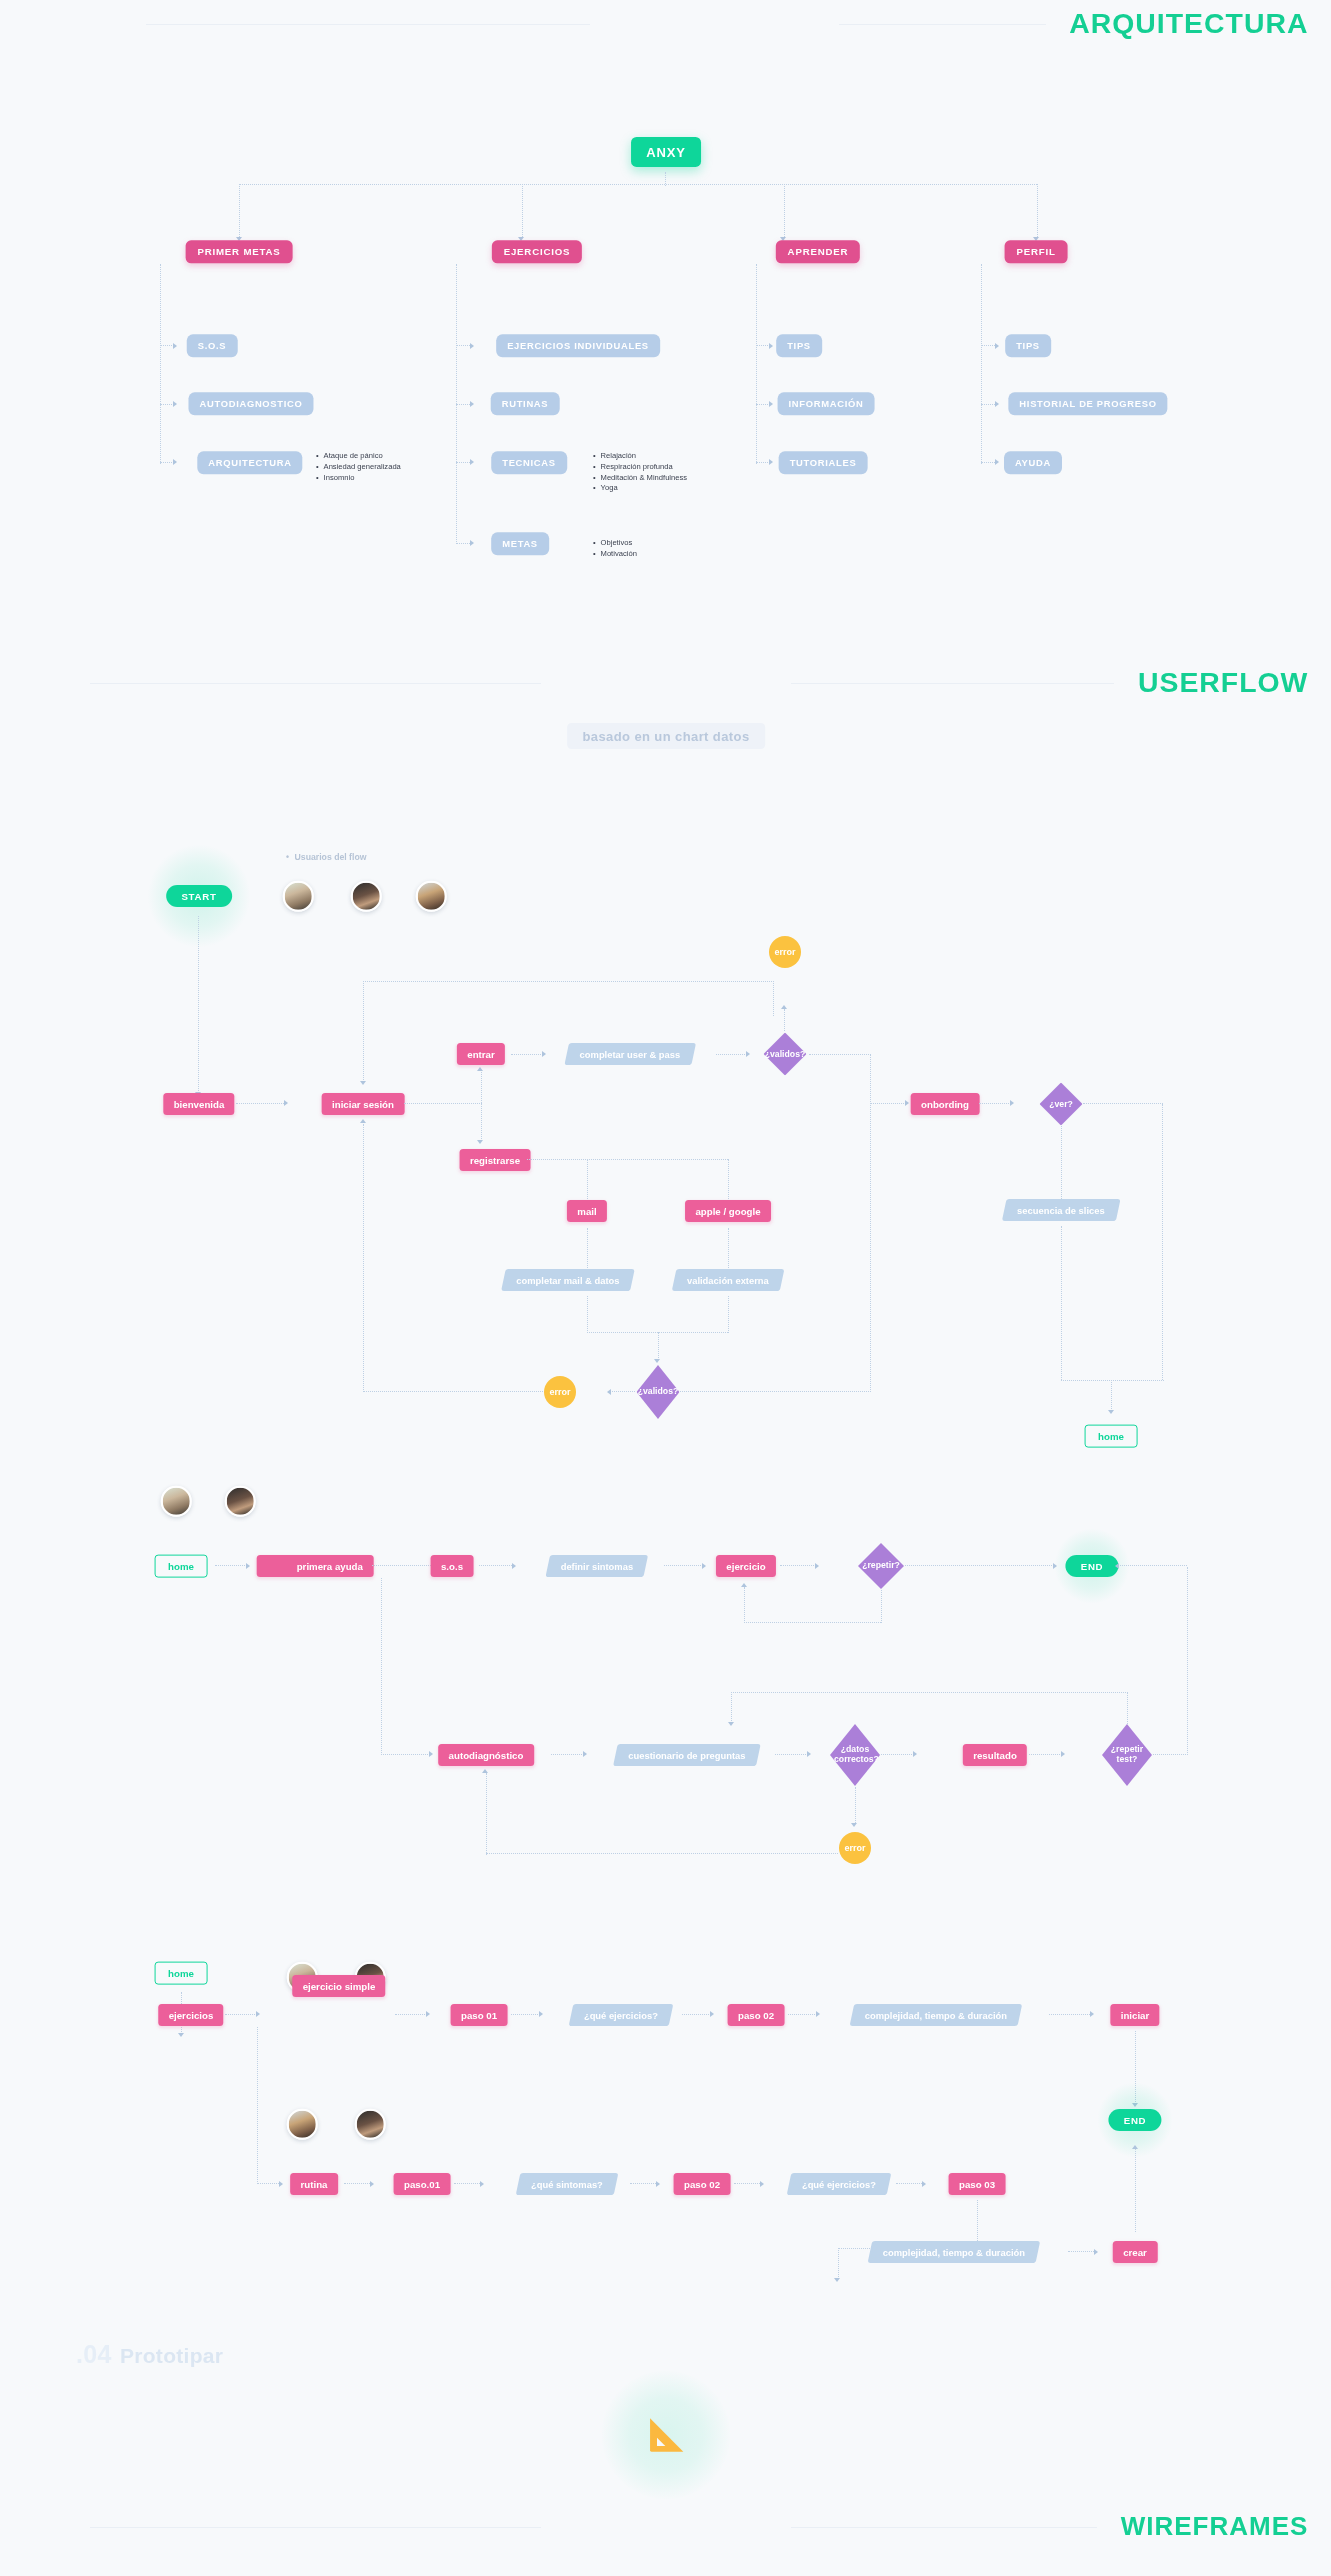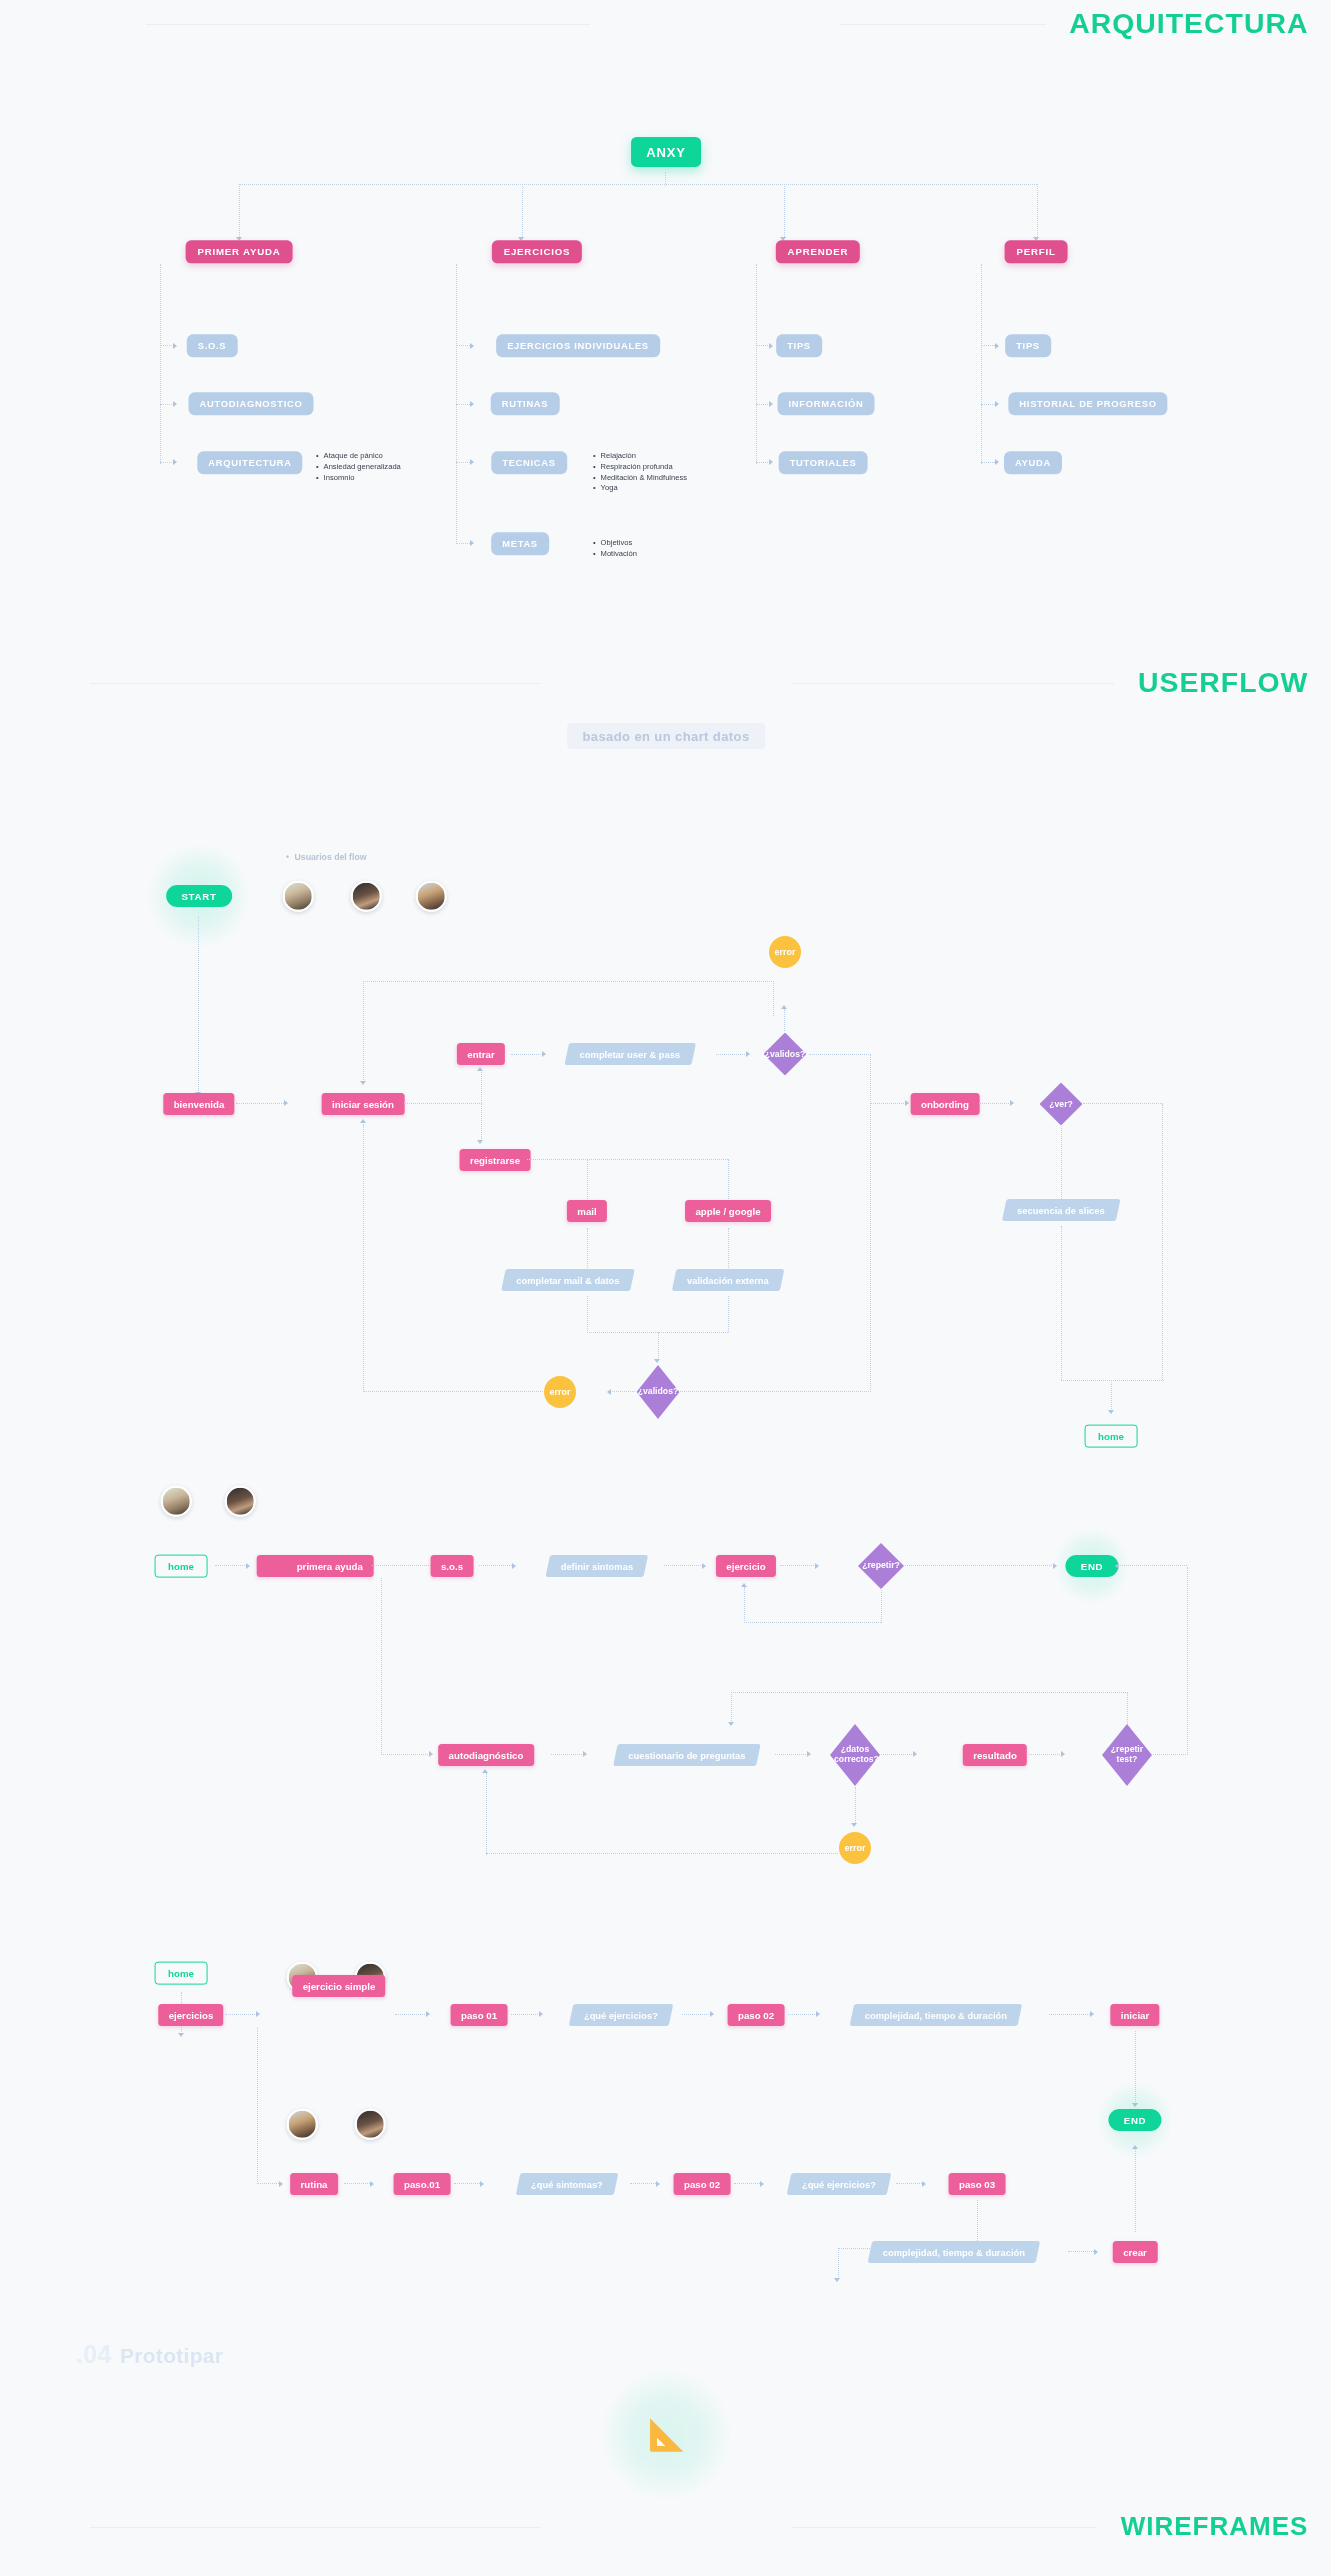--- a/index.html
+++ b/index.html
@@ -179,21 +179,21 @@
   <div class="ln h" style="left:239px;top:184px;width:798px;"></div>
   <div class="ln v" style="left:239px;top:184px;height:53px;"></div>
   <div class="arw d" style="left:236px;top:237px;"></div>
   <div class="ln v" style="left:522px;top:184px;height:53px;"></div>
   <div class="arw d" style="left:518px;top:237px;"></div>
   <div class="ln v" style="left:784px;top:184px;height:53px;"></div>
   <div class="arw d" style="left:780px;top:237px;"></div>
   <div class="ln v" style="left:1037px;top:184px;height:53px;"></div>
   <div class="arw d" style="left:1033px;top:237px;"></div>
 
-  <div class="node n-l1" style="left:239px;top:252px;">PRIMER AYUDA</div>
+  <div class="node n-l1" style="left:239px;top:252px;">PRIMER METAS</div>
   <div class="ln v" style="left:160px;top:264px;height:200px;"></div>
   <div class="ln h" style="left:160px;top:345px;width:14px;"></div>
   <div class="arw r" style="left:173px;top:343px;"></div>
   <div class="node n-l2" style="left:212px;top:346px;">S.O.S</div>
   <div class="ln h" style="left:160px;top:404px;width:14px;"></div>
   <div class="arw r" style="left:173px;top:401px;"></div>
   <div class="node n-l2" style="left:251px;top:404px;">AUTODIAGNOSTICO</div>
   <div class="ln h" style="left:160px;top:462px;width:14px;"></div>
   <div class="arw r" style="left:173px;top:459px;"></div>
   <div class="node n-l2" style="left:250px;top:463px;">ARQUITECTURA</div>

